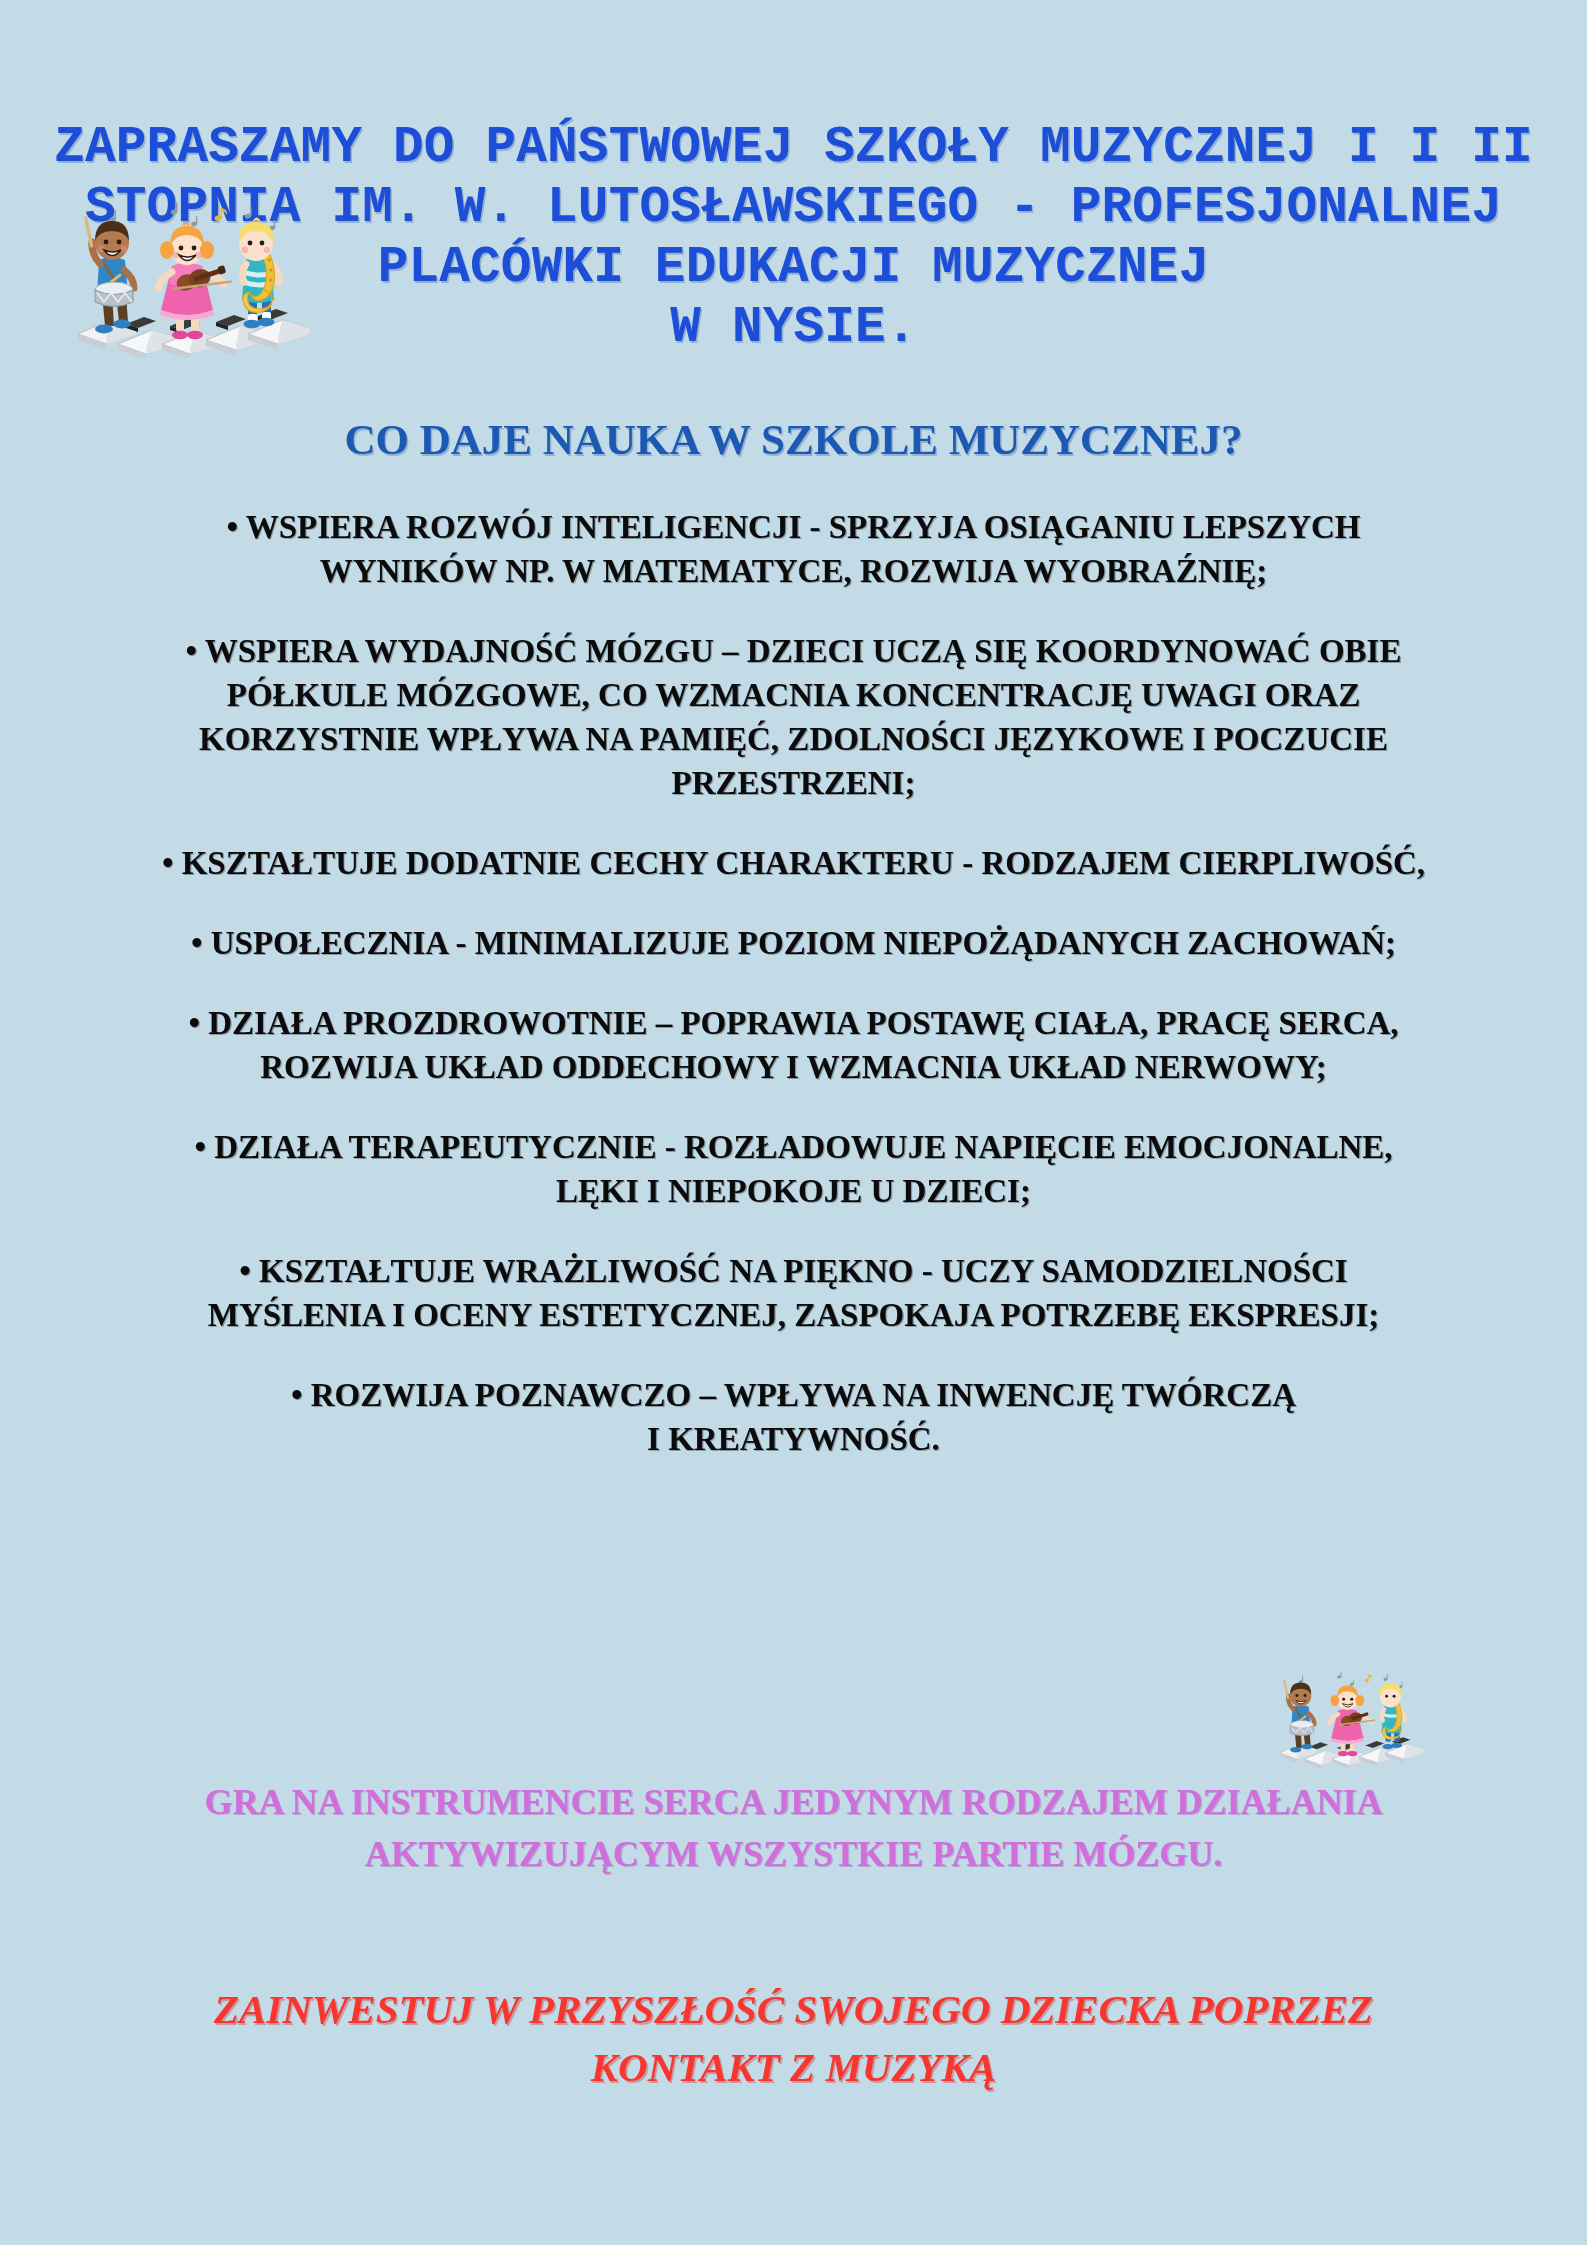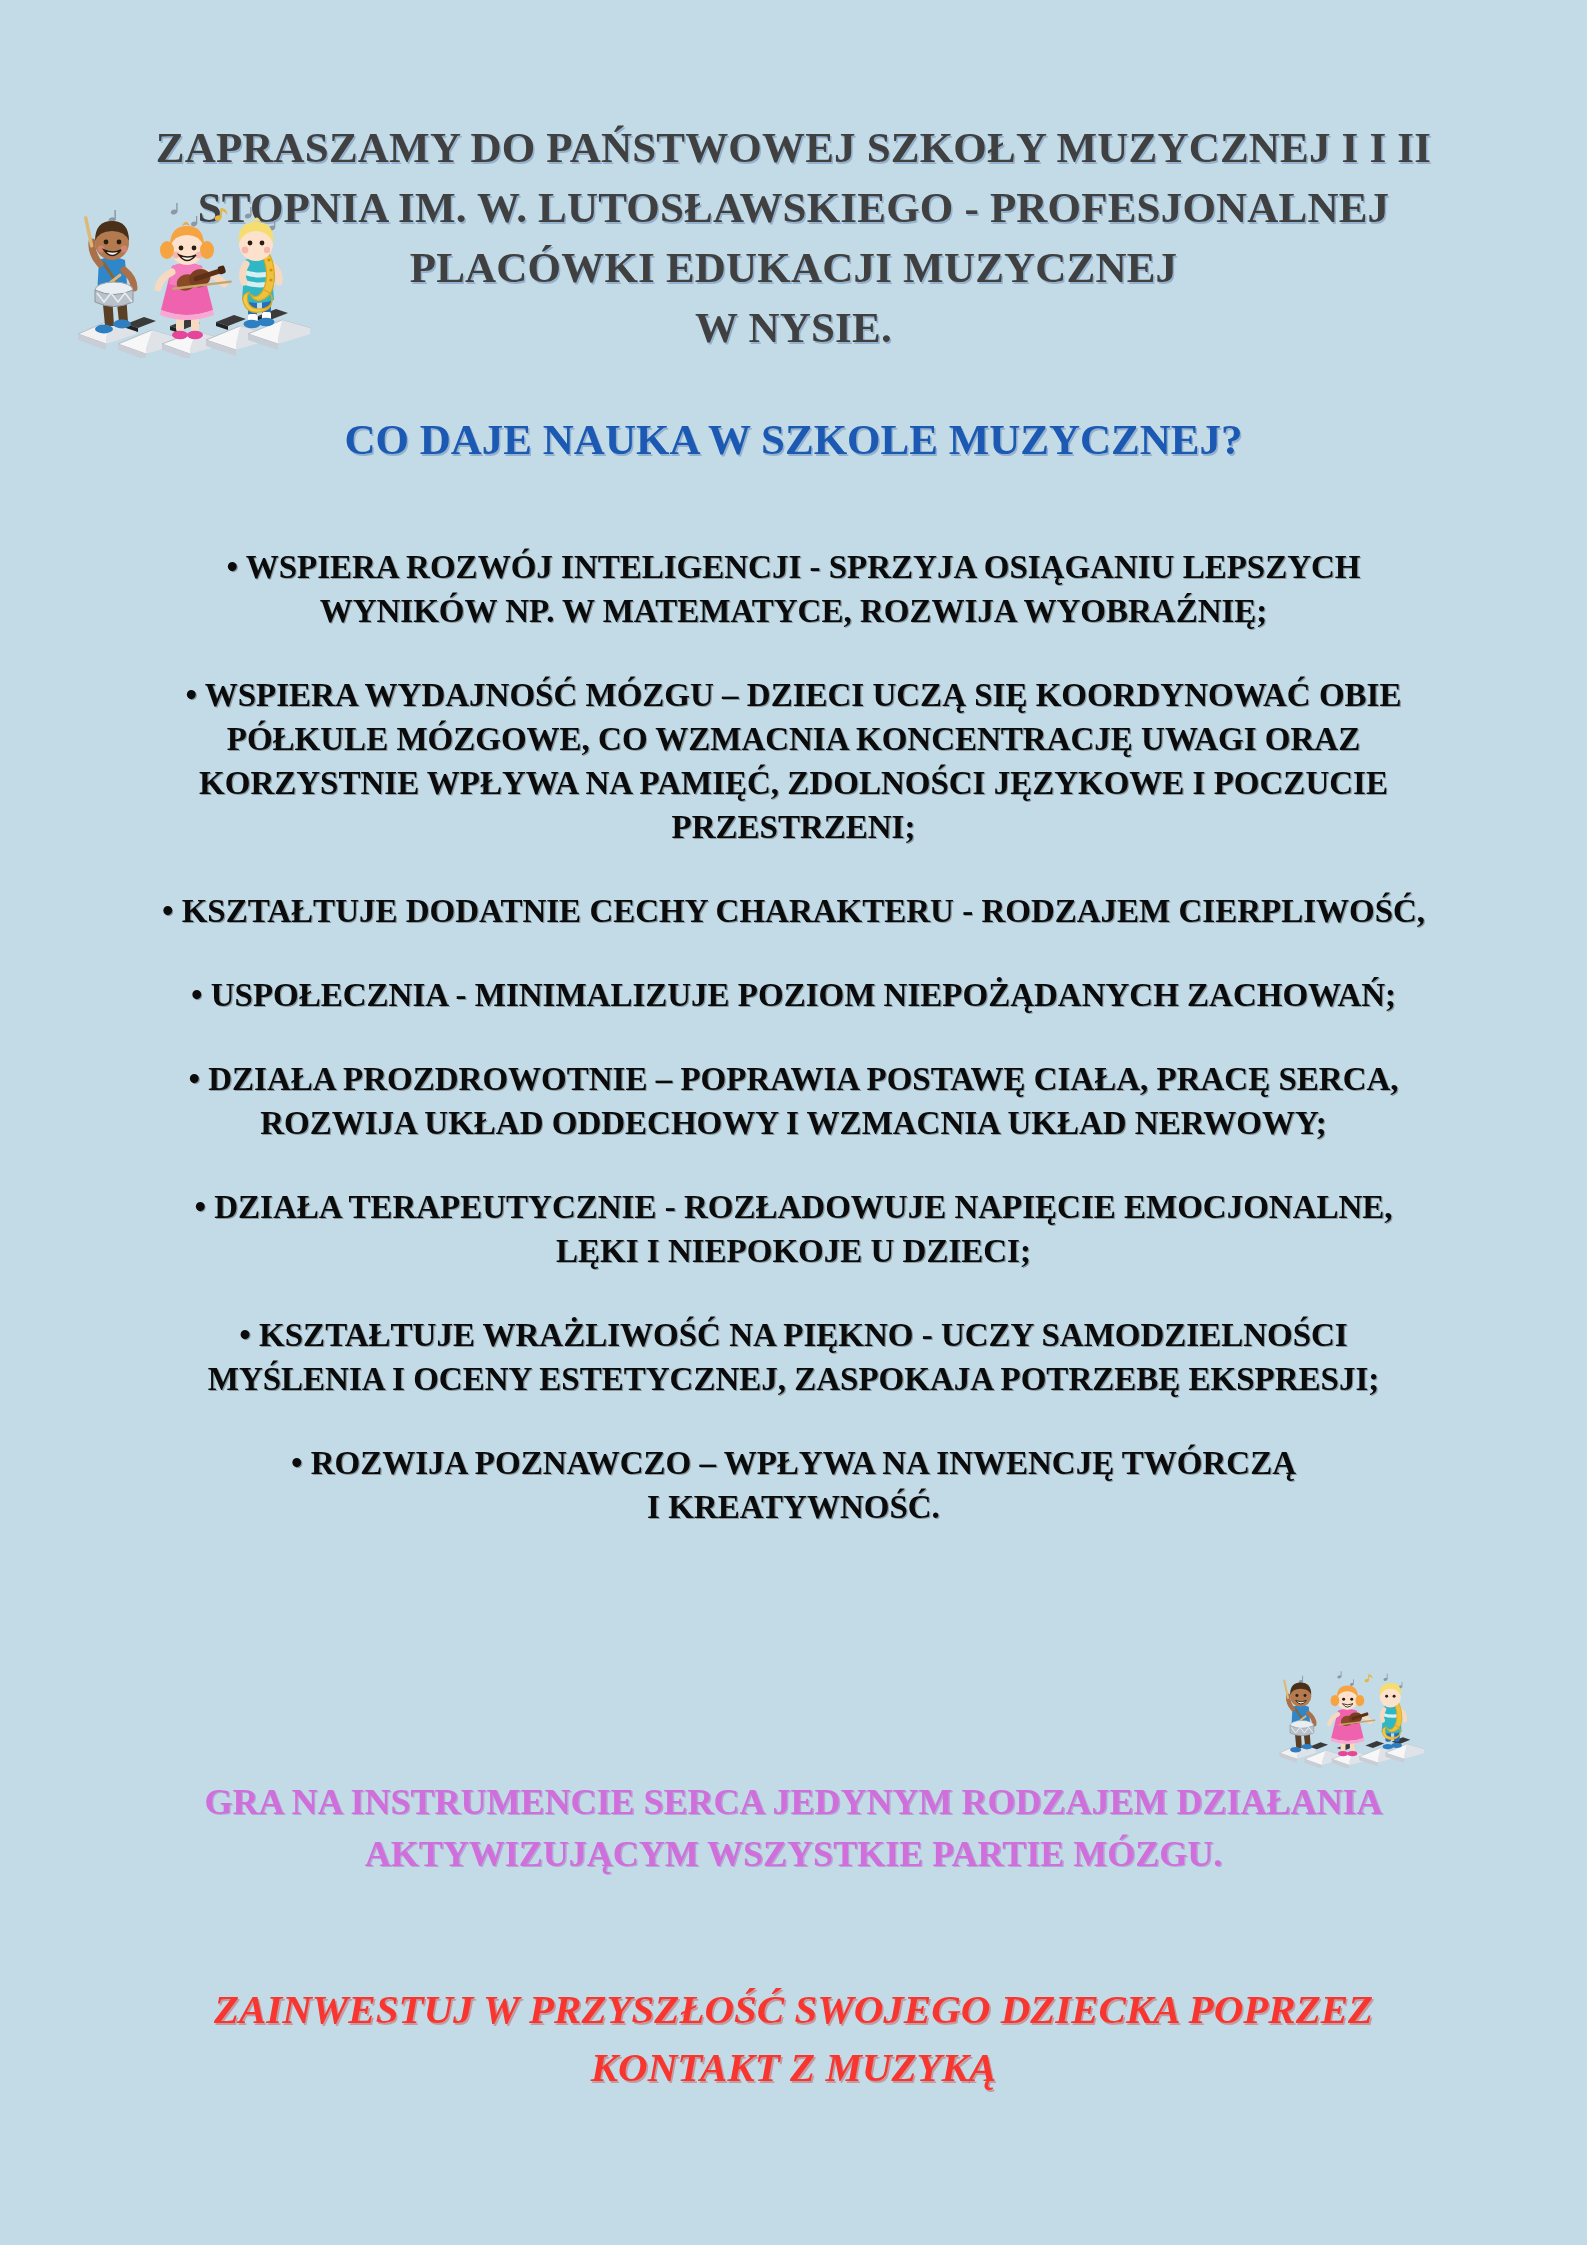--- a/index.html
+++ b/index.html
@@ -25,27 +25,28 @@
 
   
   .header-block {
     position: absolute;
     top: 118px;
     left: 0;
     width: 1587px;
     text-align: center;
   }
   .title-line {
-    color: #404040;
+    color: #1d4ed8;
     font-weight: bold;
-    font-size: 43px;
+    font-size: 51px;
     line-height: 60px;
     letter-spacing: 0.2px;
     text-shadow: 1.5px 1.5px 0 rgba(40,80,150,0.30);
     white-space: nowrap;
+    font-family: Liberation Mono, monospace;
   }
   .subtitle-line {
     color: #1c59b3;
     font-weight: bold;
     font-size: 43px;
     line-height: 60px;
     text-shadow: 1.5px 1.5px 0 rgba(40,80,150,0.30);
     margin-top: 52px;
     white-space: nowrap;
   }
@@ -77,21 +78,20 @@
   }
   .bullet {
     text-align: center;
     color: #0b0b0b;
     font-weight: bold;
     font-size: 33px;
     line-height: 44px;
     padding: 0 40px;
     margin-bottom: 36px;
     text-shadow: 1.2px 1.2px 0 rgba(0,0,0,0.30);
-    margin-top: 40px;
   }
   .bullet .ln { display: block; white-space: nowrap; }
 
   
   .highlight {
     position: absolute;
     top: 1776px;
     left: 0;
     width: 1587px;
     text-align: center;

